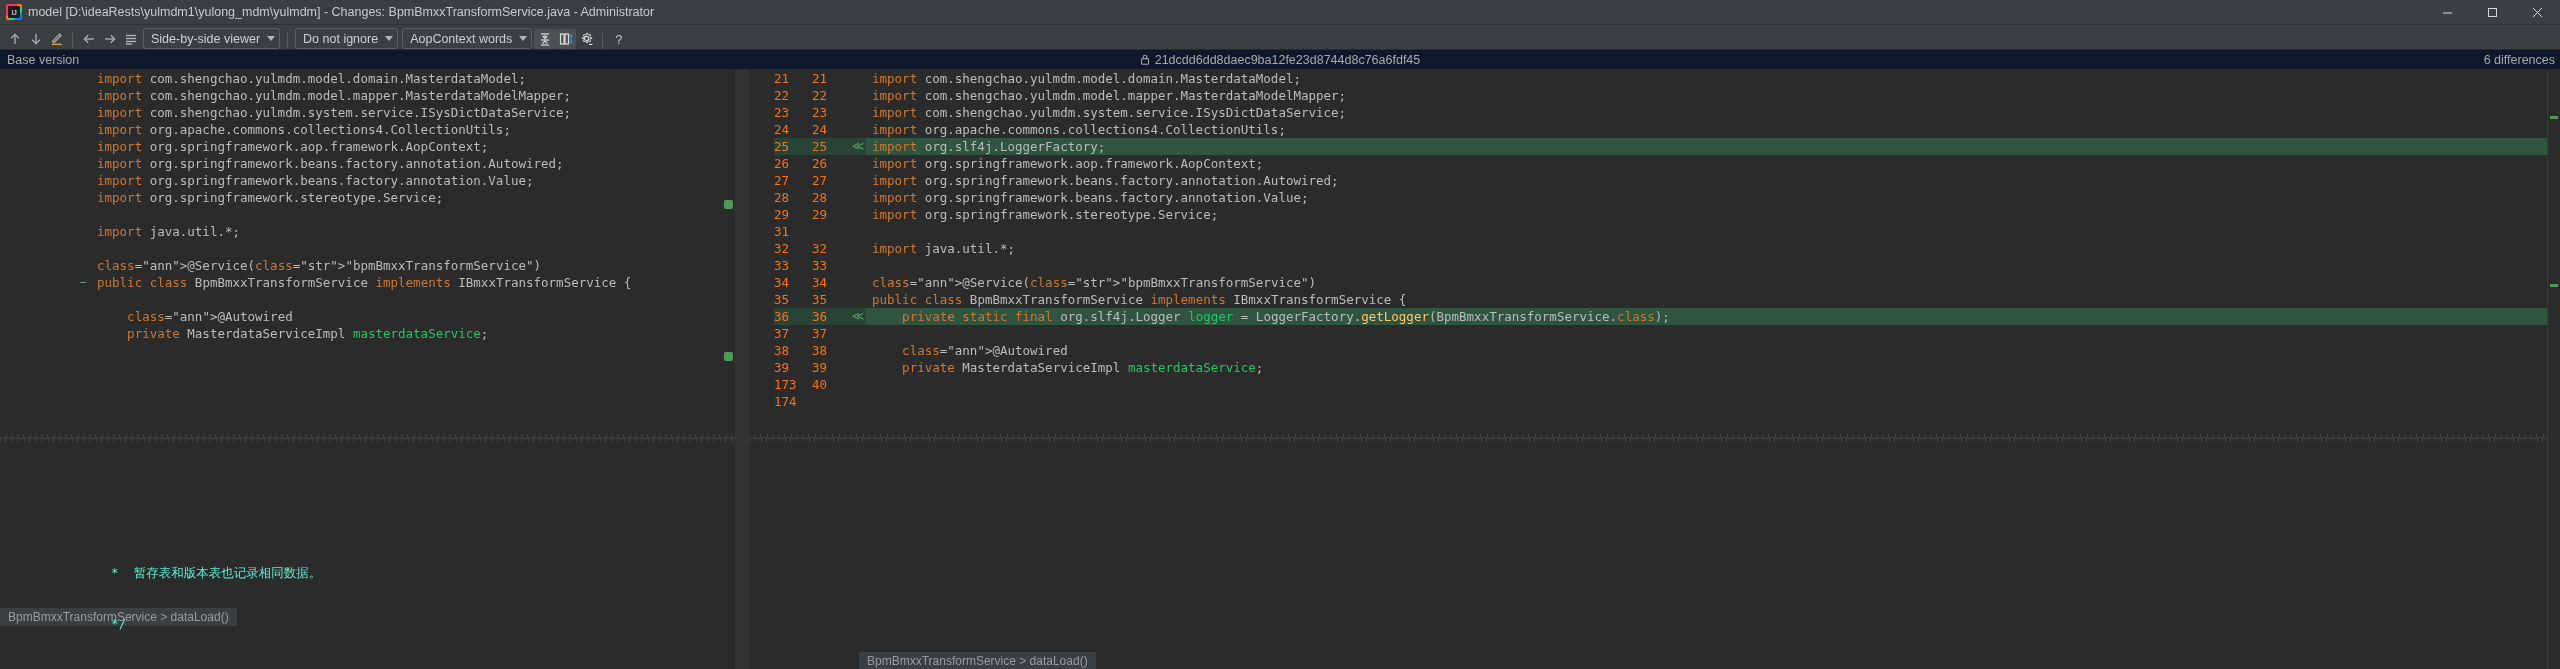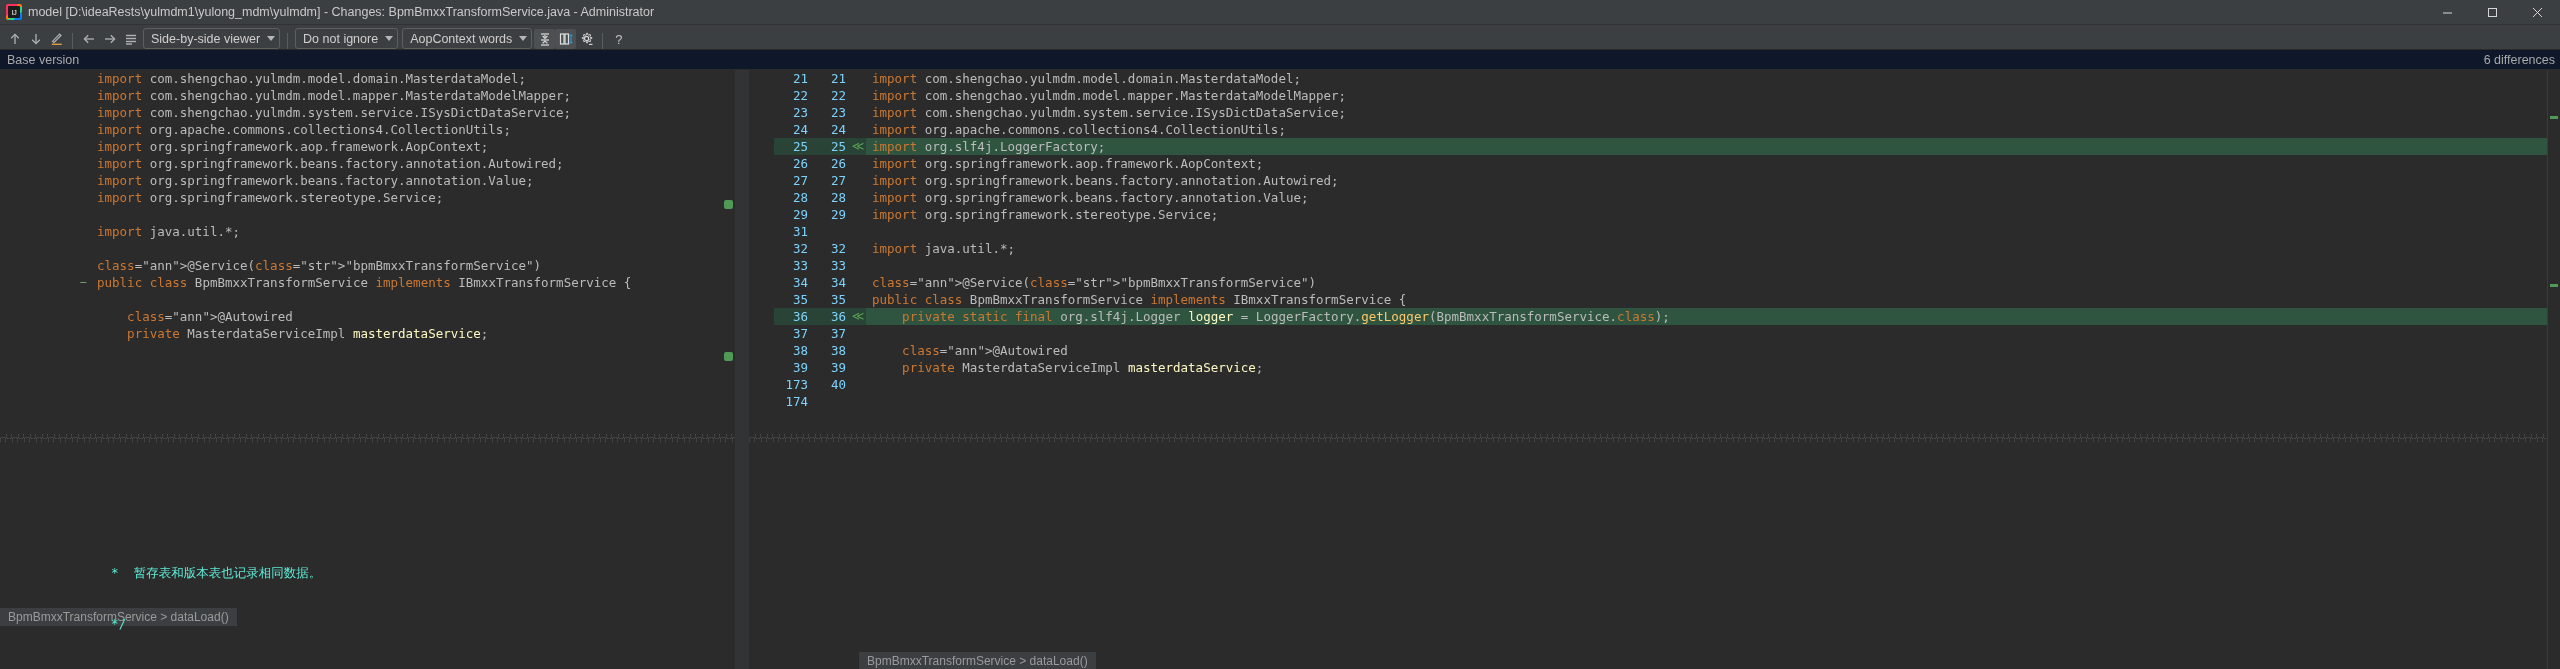--- a/index.html
+++ b/index.html
@@ -71,31 +71,31 @@
     font-size:12.5px;line-height:17px;white-space:pre;padding-left:25px;
   }
   .lines{position:relative;}
   .row{height:17px;line-height:17px;position:relative;display:flex;}
   .ln{
     width:42px;text-align:right;color:#606366;flex:none;padding-right:8px;
     font-family:"DejaVu Sans Mono","Liberation Mono",monospace;font-size:12.5px;
     -webkit-user-select:none;user-select:none;
   }
   .ln2{
-    width:34px;text-align:right;color:#7dd3fc;flex:none;padding-right:4px;
+    width:34px;text-align:left;color:#f97316;flex:none;padding-right:4px;
     font-family:"DejaVu Sans Mono","Liberation Mono",monospace;font-size:12.5px;
   }
   .marker{width:16px;flex:none;text-align:center;color:#6c9e6c;font-size:12px;}
   .src{flex:1;padding-left:6px;}
   
   .bg-ins{background:#294436;}
   .bg-ins-strong{background:#2f5540;}
   
   .k{color:#cc7832;}
-  .fld{color:#fef9c3;}
+  .fld{color:#22c55e;}
   .cmt{color:#5eead4;}
   .mth{color:#ffc66d;}
   .u{text-decoration-color:#6a8759;}
   
   .breadcrumb{
     position:absolute;left:0;bottom:0;height:18px;line-height:18px;
     background:#3c3f41;color:#9a9a9a;font-size:12px;padding:0 8px;white-space:nowrap;
     display:flex;align-items:center;
   }
   .breadcrumb.r{left:auto;}
@@ -222,20 +222,29 @@
     </svg>
   </div>
   <div class="tb-sep"></div>
   <div class="tb-icon">
     <span class="tb-help">?</span>
   </div>
 </div>
 
 <div class="verbar">
   <div class="left">Base version</div>
+  <div class="center">
+    <span class="lock-icon">
+      <svg width="10" height="11" viewBox="0 0 10 11">
+        <rect x="1.5" y="4.6" width="7" height="5.6" rx="1" fill="none" stroke="#a1a1a1" stroke-width="1.1"></rect>
+        <path d="M3.2 4.6 V3.1 a1.8 1.8 0 0 1 3.6 0 V4.6" fill="none" stroke="#a1a1a1" stroke-width="1.1"></path>
+      </svg>
+    </span>
+    <span>21dcdd6dd8daec9ba12fe23d8744d8c76a6fdf45</span>
+  </div>
   <div class="right">6 differences</div>
 </div>
 
 <div class="diffbody">
 
   <div class="pane left">
     <div class="code lines" id="left-lines"><div class="row"><span class="ln"></span><span class="marker"></span><span class="src"><span class="k">import</span> com.shengchao.yulmdm.model.domain.MasterdataModel;</span></div><div class="row"><span class="ln"></span><span class="marker"></span><span class="src"><span class="k">import</span> com.shengchao.yulmdm.model.mapper.MasterdataModelMapper;</span></div><div class="row"><span class="ln"></span><span class="marker"></span><span class="src"><span class="k">import</span> com.shengchao.yulmdm.system.service.ISysDictDataService;</span></div><div class="row"><span class="ln"></span><span class="marker"></span><span class="src"><span class="k">import</span> org.apache.commons.collections4.CollectionUtils;</span></div><div class="row"><span class="ln"></span><span class="marker"></span><span class="src"><span class="k">import</span> org.springframework.aop.framework.AopContext;</span></div><div class="row"><span class="ln"></span><span class="marker"></span><span class="src"><span class="k">import</span> org.springframework.beans.factory.annotation.Autowired;</span></div><div class="row"><span class="ln"></span><span class="marker"></span><span class="src"><span class="k">import</span> org.springframework.beans.factory.annotation.Value;</span></div><div class="row"><span class="ln"></span><span class="marker"></span><span class="src"><span class="k">import</span> org.springframework.stereotype.Service;</span></div><div class="row"><span class="ln"></span><span class="marker"></span><span class="src"></span></div><div class="row"><span class="ln"></span><span class="marker"></span><span class="src"><span class="k">import</span> java.util.*;</span></div><div class="row"><span class="ln"></span><span class="marker"></span><span class="src"></span></div><div class="row"><span class="ln"></span><span class="marker"></span><span class="src"><span <span="" class="k">class</span>="ann"&gt;@Service(<span <span="" class="k">class</span>="str"&gt;"bpmBmxxTransformService")</span></div><div class="row"><span class="ln"></span><span class="marker">−</span><span class="src"><span class="k">public</span> <span class="k">class</span> BpmBmxxTransformService <span class="k">implements</span> IBmxxTransformService {</span></div><div class="row"><span class="ln"></span><span class="marker"></span><span class="src"></span></div><div class="row"><span class="ln"></span><span class="marker"></span><span class="src">    <span <span="" class="k">class</span>="ann"&gt;@Autowired</span></div><div class="row"><span class="ln"></span><span class="marker"></span><span class="src">    <span class="k">private</span> MasterdataServiceImpl <span class="fld u">masterdataService</span>;</span></div></div>
 
     <div style="position:absolute;left:723px;top:0;width:12px;height:100%;background:#2b2b2b;">
       <div style="position:absolute;left:1px;top:130px;width:9px;height:9px;border-radius:2px;background:#4e9a56;"></div>

